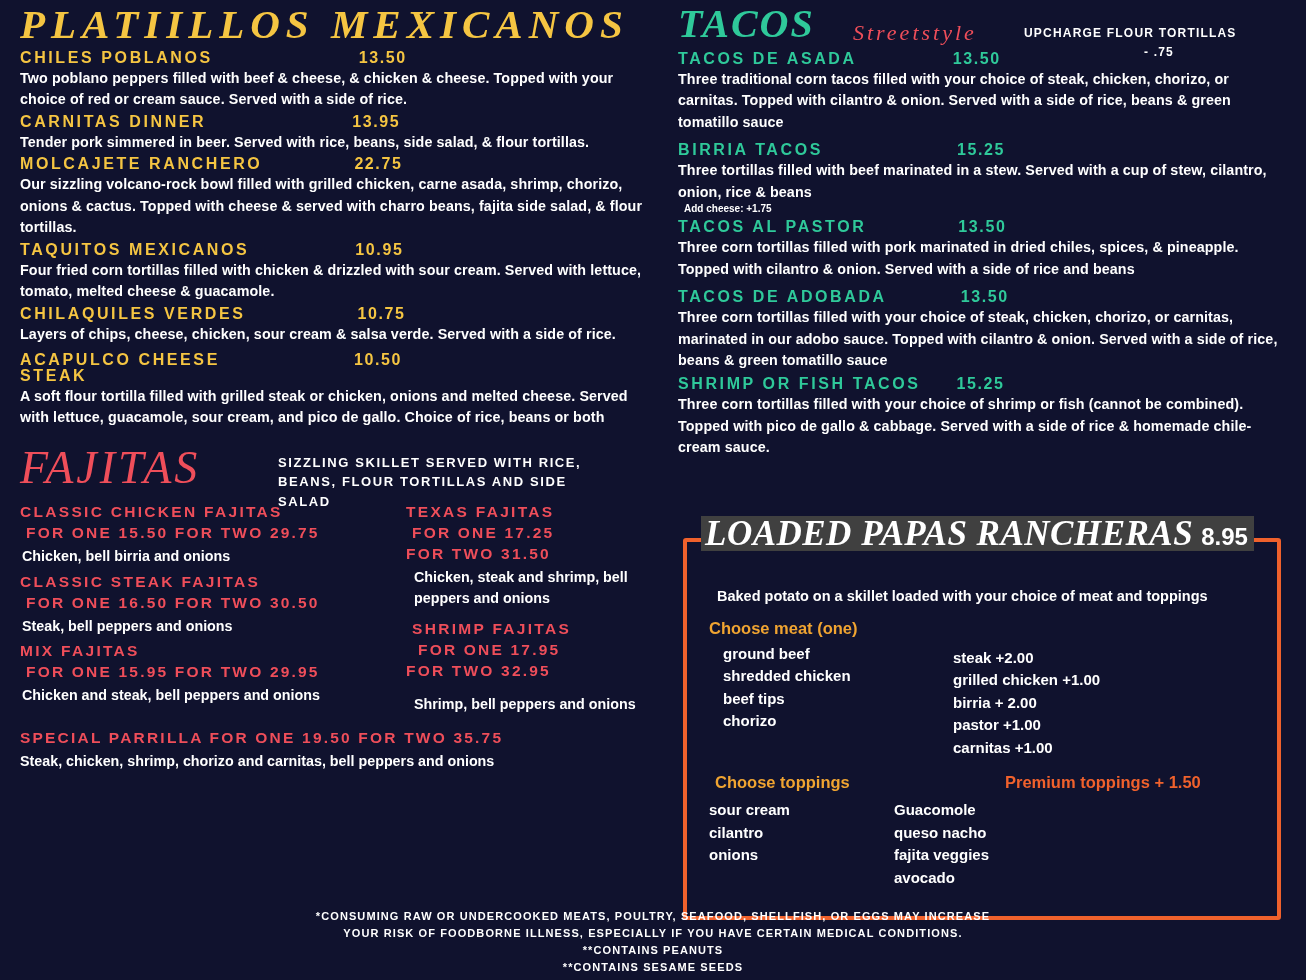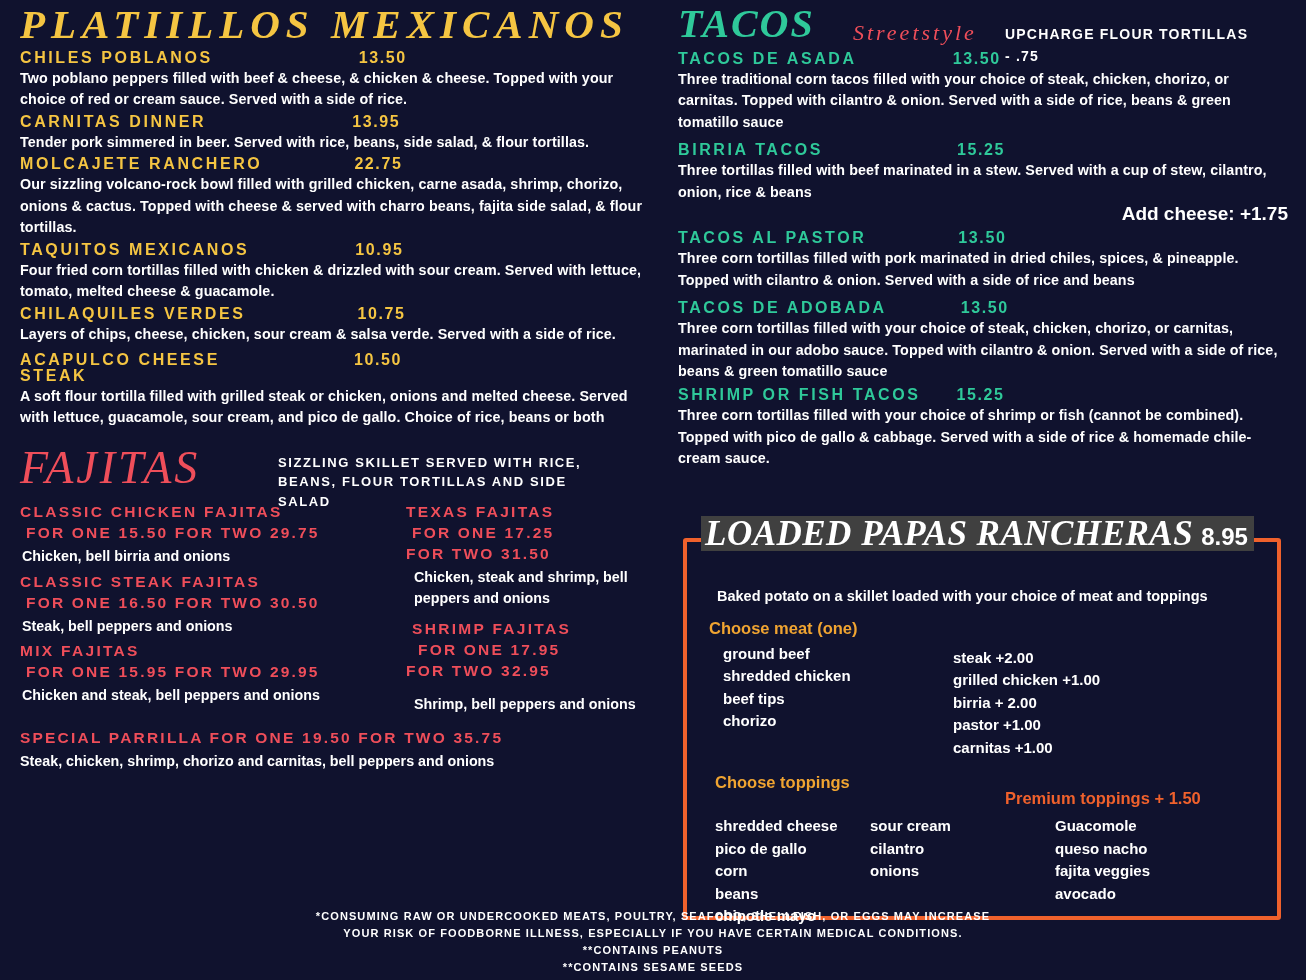--- a/index.html
+++ b/index.html
@@ -66,33 +66,33 @@
     font-style: italic;
     font-size: 22px;
     color: #ef4e5a;
     letter-spacing: 3px;
     position: absolute;
     left: 175px;
     top: 16px;
   }
   .tacos-upcharge {
     position: absolute;
-    left: 327px;
+    left: 346px;
     top: 20px;
-    font-size: 14px;
+    font-size: 12px;
     font-weight: bold;
     letter-spacing: 1.2px;
     color: #ffffff;
     width: 270px;
     line-height: 1.55;
     text-align: left;
   }
   .tacos-upcharge .dash {
     display: block;
-    text-align: left;
+    text-align: center;
     letter-spacing: 1.2px;
   }
 
   
   .item {
     margin-bottom: 2px;
   }
   .item-head {
     display: flex;
     align-items: flex-start;
@@ -113,25 +113,24 @@
   .price-green  { color: #2fc99a; }
   .item-desc {
     font-size: 14.3px;
     font-weight: bold;
     line-height: 1.5;
     color: #ffffff;
     margin-top: 1px;
     letter-spacing: 0.1px;
   }
   .item-extra {
-    font-size: 19px;
+    font-size: 10px;
     font-weight: bold;
     color: #ffffff;
     padding-left: 6px;
-    text-align: right;
   }
   .name2 {
     font-size: 16px;
     font-weight: bold;
     letter-spacing: 2.6px;
     color: #f5c542;
     margin-top: -2px;
   }
 
   
@@ -466,31 +465,24 @@
           <div class="plain-line">steak +2.00</div>
           <div class="plain-line">grilled chicken +1.00</div>
           <div class="plain-line">birria    + 2.00</div>
           <div class="plain-line">pastor +1.00</div>
           <div class="plain-line">carnitas +1.00</div>
         </div>
       </div>
 
       <div class="topping-head-row">
         <div class="papas-sub th1" style="margin-top:0">Choose toppings</div>
-        <div class="papas-sub orange2" style="margin-top:16px">Premium toppings  + 1.50</div>
+        <div class="papas-sub orange2" style="margin-top:0">Premium toppings  + 1.50</div>
       </div>
 
       <div class="toppings-grid">
-        <div class="tg1">
-          <div class="plain-line">shredded cheese</div>
-          <div class="plain-line">pico de gallo</div>
-          <div class="plain-line">corn</div>
-          <div class="plain-line">beans</div>
-          <div class="plain-line">chipotle mayo</div>
-        </div>
         <div class="tg2">
           <div class="plain-line">sour cream</div>
           <div class="plain-line">cilantro</div>
           <div class="plain-line">onions</div>
         </div>
         <div class="tg3">
           <div class="plain-line">Guacomole</div>
           <div class="plain-line">queso nacho</div>
           <div class="plain-line">fajita veggies</div>
           <div class="plain-line">avocado</div>

